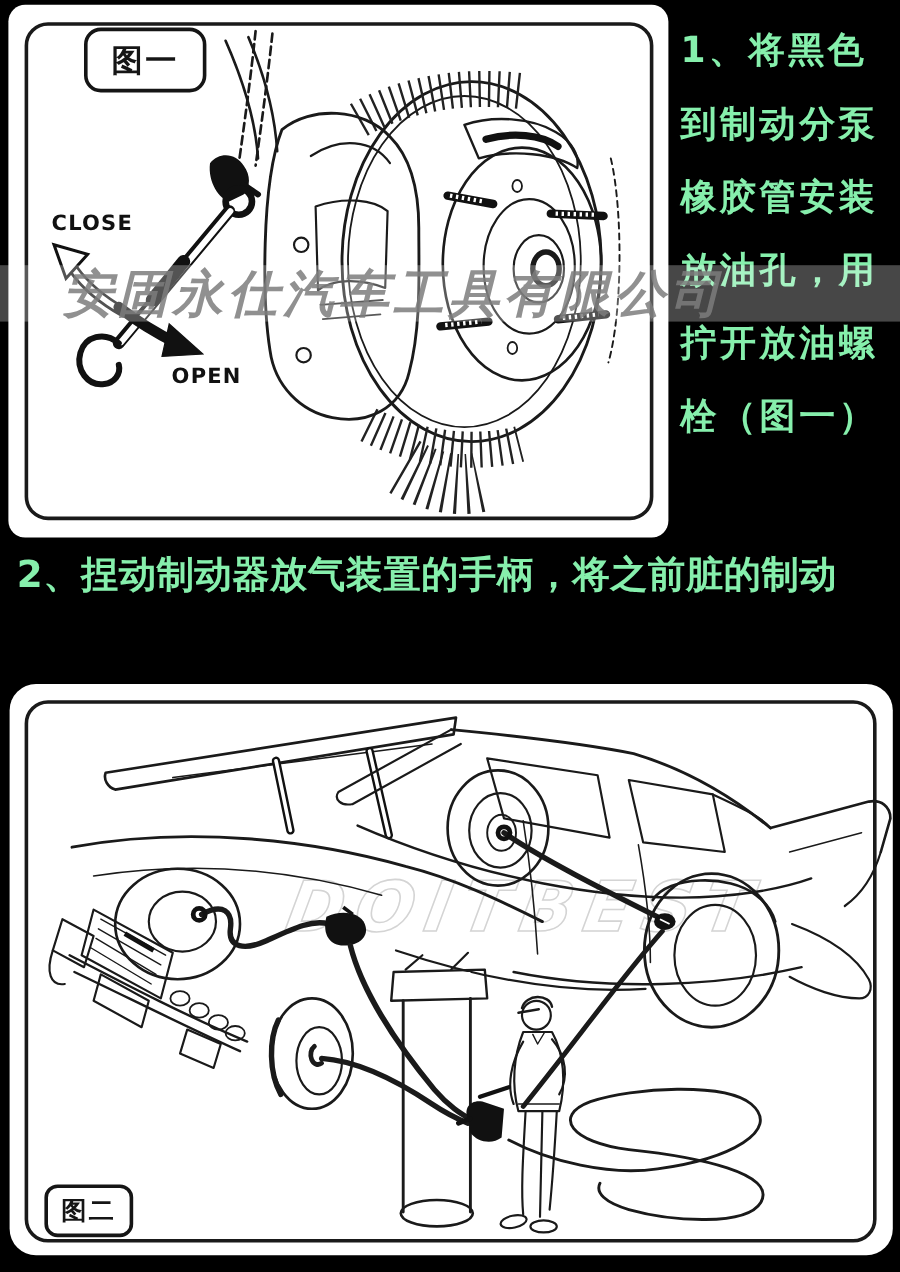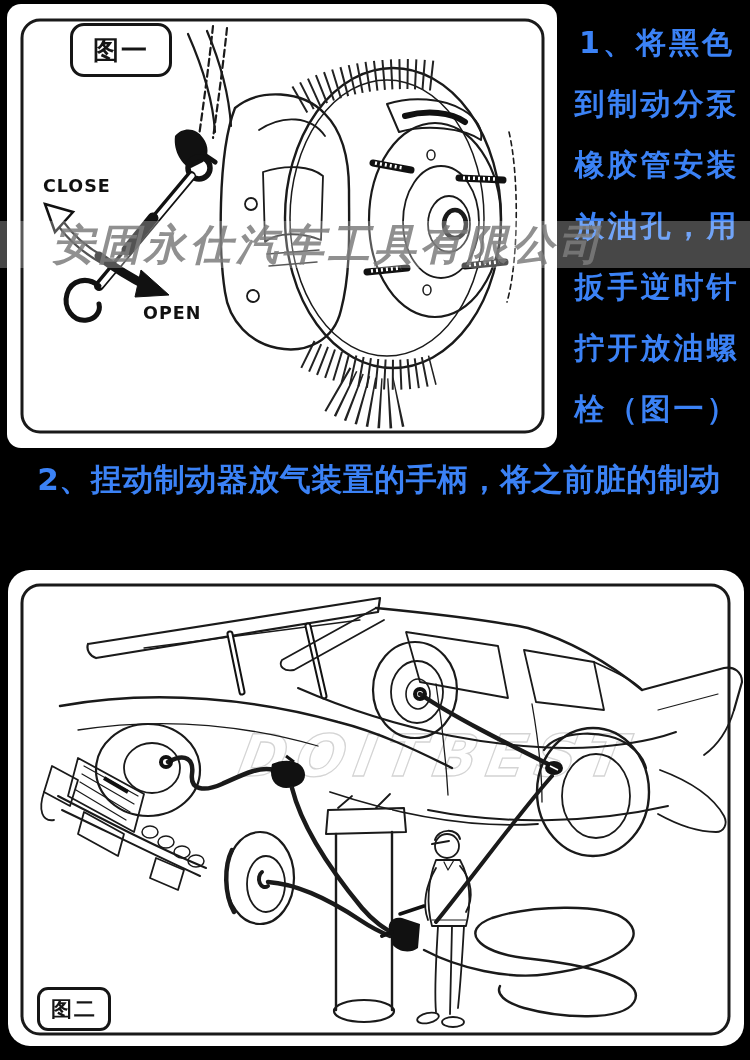--- a/index.html
+++ b/index.html
@@ -11,21 +11,21 @@
   .panel{position:absolute;background:#fff;border-radius:22px;}
   #fig1-panel{left:7px;top:4px;width:550px;height:444px;border-radius:14px;}
   #fig2-panel{left:8px;top:570px;width:736px;height:476px;}
   .fig-label{
     position:absolute;display:flex;align-items:center;justify-content:center;
     background:#fff;border:3.5px solid #151515;border-radius:14px;
     color:#151515;font-weight:bold;z-index:4;letter-spacing:2px;
   }
   #fig1-label{left:70px;top:23px;width:96px;height:48px;font-size:26px;}
   #fig2-label{left:37px;top:987px;width:68px;height:38px;font-size:21px;border-width:3px;border-radius:11px;}
-  .step-text{color:#3b82f6;font-weight:bold;z-index:3;align-items:center;}
+  .step-text{color:#86efac;font-weight:bold;z-index:3;}
   #step1-col{
     position:absolute;left:567px;top:26px;width:180px;
     display:flex;flex-direction:column;gap:27px;
   }
   #step1-col .line{font-size:30px;line-height:34px;letter-spacing:3px;white-space:nowrap;}
   #step2-block{
     position:absolute;left:14px;top:461px;width:730px;
     display:flex;flex-direction:column;gap:22px;
   }
   #step2-block .line{font-size:31px;line-height:36px;letter-spacing:0.5px;white-space:nowrap;}
@@ -129,21 +129,20 @@
 
 <div class="fig-label" id="fig1-label">
   <span>图一</span>
 </div>
 
 <div id="step1-col" class="step-text">
   <div class="line">1、将黑色</div>
   <div class="line">到制动分泵</div>
   <div class="line">橡胶管安装</div>
   <div class="line">放油孔，用</div>
-  <div class="line">扳手逆时针</div>
   <div class="line">拧开放油螺</div>
   <div class="line">栓（图一）</div>
 </div>
 
 <div id="step2-block" class="step-text">
   <div class="line">2、捏动制动器放气装置的手柄，将之前脏的制动</div>
 </div>
 
 <div id="wm-band">
   <span class="wm-text">安固永仕汽车工具有限公司</span>

